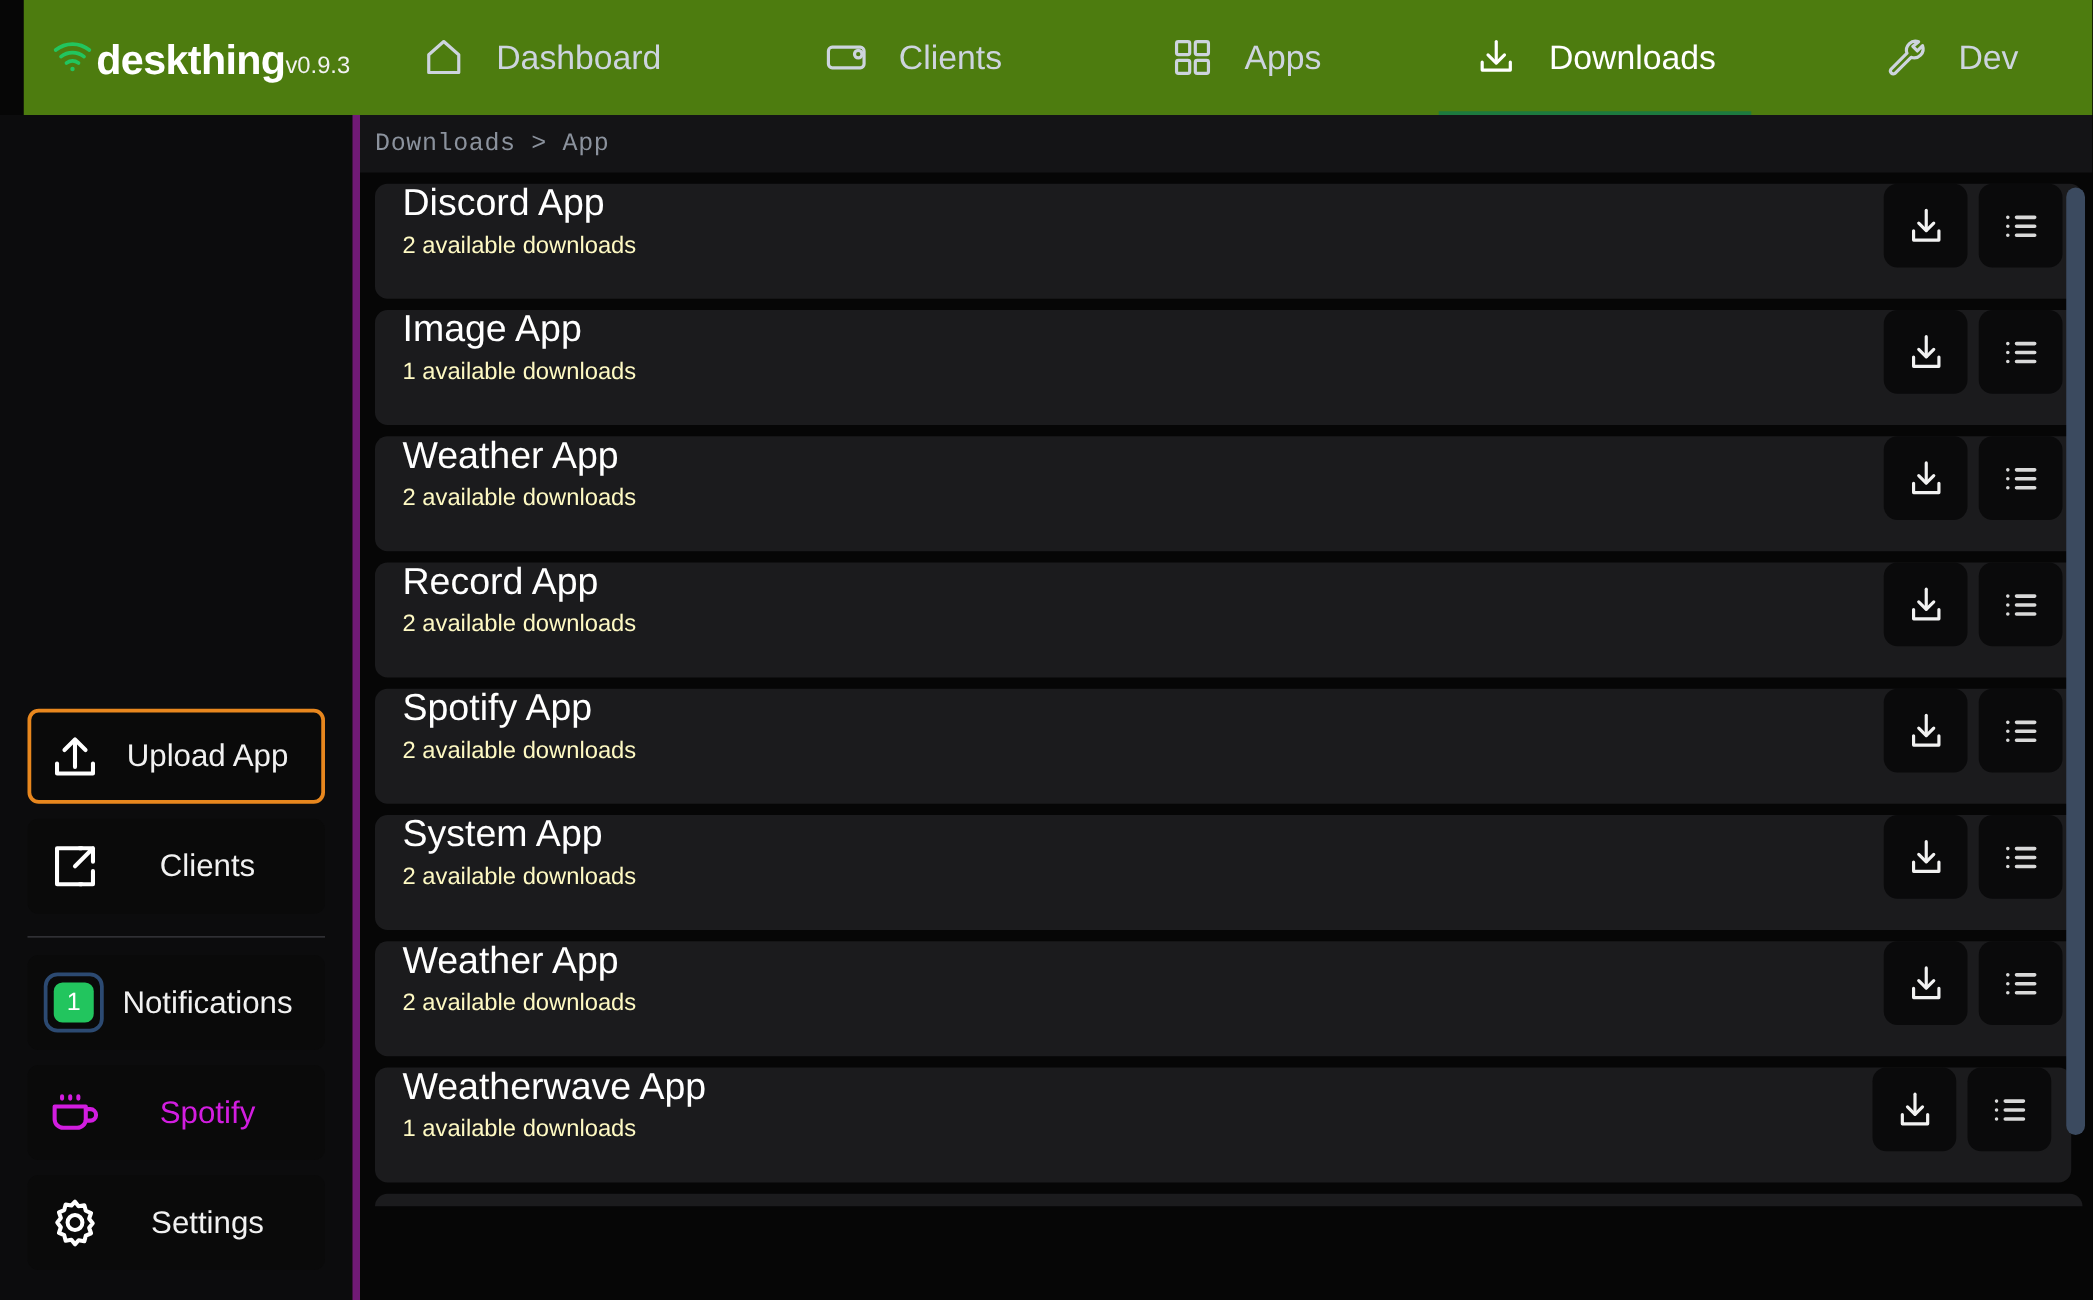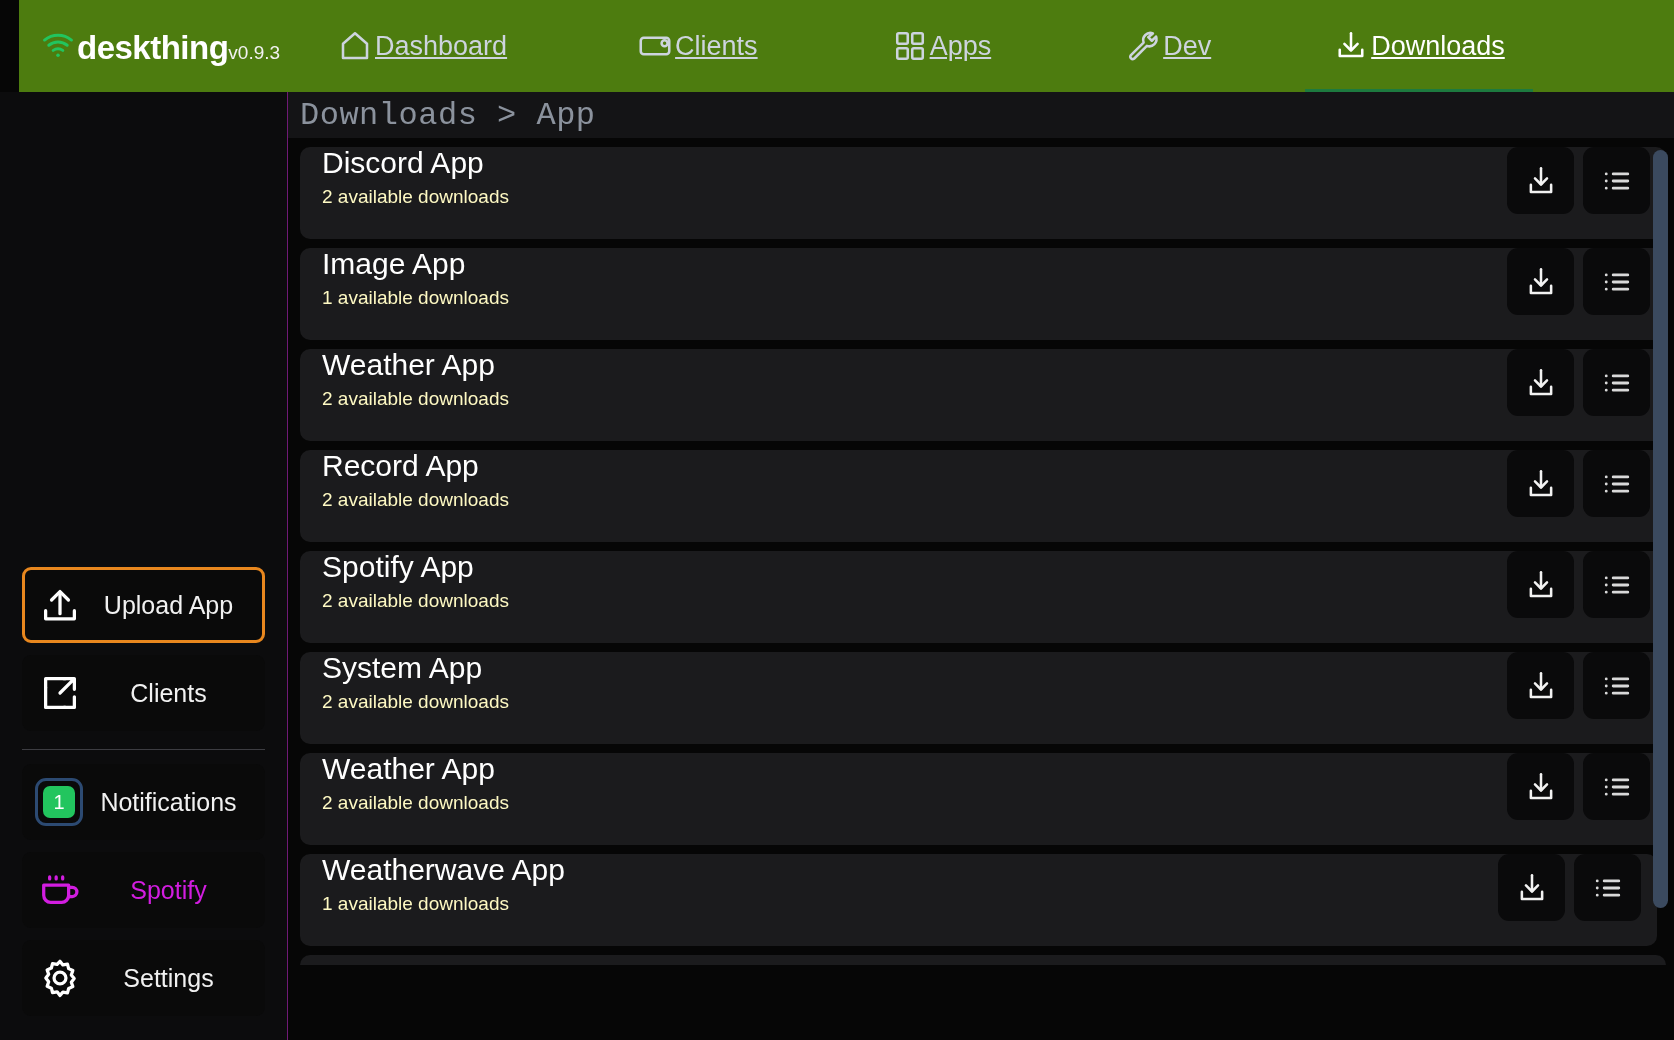--- a/index.html
+++ b/index.html
@@ -22,47 +22,46 @@
   .brand { display: flex; align-items: flex-end; padding-left: 22px; width: 268px; }
   .brand-wifi { width: 34px; height: 34px; margin-right: 2px; margin-bottom: 2px; }
   .brand-name {
     font-size: 33px; font-weight: 700; color: #ffffff;
     letter-spacing: -0.5px; line-height: 1; position: relative;
   }
   .brand-ver { font-size: 19px; color: #f2f2f2; font-weight: 400; line-height: 1; margin-bottom: 2px; }
 
   .navitems { display: flex; align-items: center; height: 100%; flex: 1; }
   .navitem {
-    display: flex; align-items: center; gap: 2px;
+    display: flex; align-items: center; gap: 24px;
     height: 100%; padding: 0 28px;
     color: #cdd4de; font-size: 27px;
     position: relative;
     cursor: pointer;
-    text-decoration: underline;
   }
   .navitem .nav-ico { width: 36px; height: 36px; display: block; }
   .navitem.active { color: #ffffff; }
   .navitem.active::after {
     content: ""; position: absolute; left: 0; right: 0; bottom: 0;
     height: 3px; background: #1d7a3f;
   }
   .nav-dashboard { margin-left: 22px; }
   .nav-clients  { margin-left: 74px; }
   .nav-apps     { margin-left: 78px; }
   .nav-downloads{ margin-left: 66px; }
   .nav-dev      { margin-left: 78px; }
 
   
   .body { flex: 1; display: flex; min-height: 0; position: relative; }
 
   
   .sidebar {
     width: 288px; flex: 0 0 288px;
     background: #0c0c0d;
-    border-right: 1px solid #701a75;
+    border-right: 6px solid #701a75;
     display: flex; flex-direction: column;
     justify-content: flex-end;
     padding-bottom: 12px;
     position: relative;
   }
   .side-btn {
     margin: 0 22px 12px 22px;
     height: 76px;
     background: #0a0a0a;
     border-radius: 9px;
@@ -88,21 +87,21 @@
   }
 
   
   .main { flex: 1; min-width: 0; display: flex; flex-direction: column; background: #060606; }
   .crumbbar {
     height: 46px; flex: 0 0 46px; background: #141416;
     display: flex; align-items: center; padding-left: 12px;
   }
   .crumb {
     font-family: "Liberation Mono", "DejaVu Sans Mono", monospace;
-    font-size: 32px; color: #8b929d; letter-spacing: 0.5px;
+    font-size: 20px; color: #8b929d; letter-spacing: 0.5px;
   }
   .listwrap { flex: 1; position: relative; overflow: hidden; padding-top: 9px; }
   .card {
     position: relative;
     margin: 0 8px 9px 12px;
     height: 92px;
     background: #1b1b1d;
     border-radius: 10px;
     display: flex; align-items: flex-start;
   }
@@ -178,38 +177,38 @@
           <svg viewBox="0 0 24 24" fill="none" stroke="currentColor" stroke-width="1.7">
             <rect x="3.5" y="3.5" width="7" height="7" rx="1"></rect>
             <rect x="13.5" y="3.5" width="7" height="7" rx="1"></rect>
             <rect x="3.5" y="13.5" width="7" height="7" rx="1"></rect>
             <rect x="13.5" y="13.5" width="7" height="7" rx="1"></rect>
           </svg>
         </span>
         <span>Apps</span>
       </div>
 
-      <div class="navitem nav-dev">
-        <span class="nav-ico">
-          <svg viewBox="0 0 24 24" fill="none" stroke="currentColor" stroke-width="1.7" stroke-linecap="round" stroke-linejoin="round">
-            <path d="M18.6 3.6a4.8 4.8 0 0 0-6.2 6.1L3.8 18.3a1.6 1.6 0 0 0 2.2 2.2l8.6-8.6a4.8 4.8 0 0 0 6.1-6.2l-2.8 2.8-2.4-2.4Z"></path>
-          </svg>
-        </span>
-        <span>Dev</span>
-      </div>
-
       <div class="navitem nav-downloads active">
         <span class="nav-ico">
           <svg viewBox="0 0 24 24" fill="none" stroke="currentColor" stroke-width="1.7" stroke-linecap="round" stroke-linejoin="round">
             <path d="M12 3.5v11"></path>
               <path d="M7.6 10.6 12 15l4.4-4.4"></path>
             <path d="M4.5 14.5v4.2a0 0 0 0 0 0 0h15v-4.2"></path>
           </svg>
         </span>
         <span>Downloads</span>
+      </div>
+
+      <div class="navitem nav-dev">
+        <span class="nav-ico">
+          <svg viewBox="0 0 24 24" fill="none" stroke="currentColor" stroke-width="1.7" stroke-linecap="round" stroke-linejoin="round">
+            <path d="M18.6 3.6a4.8 4.8 0 0 0-6.2 6.1L3.8 18.3a1.6 1.6 0 0 0 2.2 2.2l8.6-8.6a4.8 4.8 0 0 0 6.1-6.2l-2.8 2.8-2.4-2.4Z"></path>
+          </svg>
+        </span>
+        <span>Dev</span>
       </div>
 
     </div>
   </div>
 
   <div class="body">
 
     <div class="sidebar">
 
       <div class="side-btn highlight">

